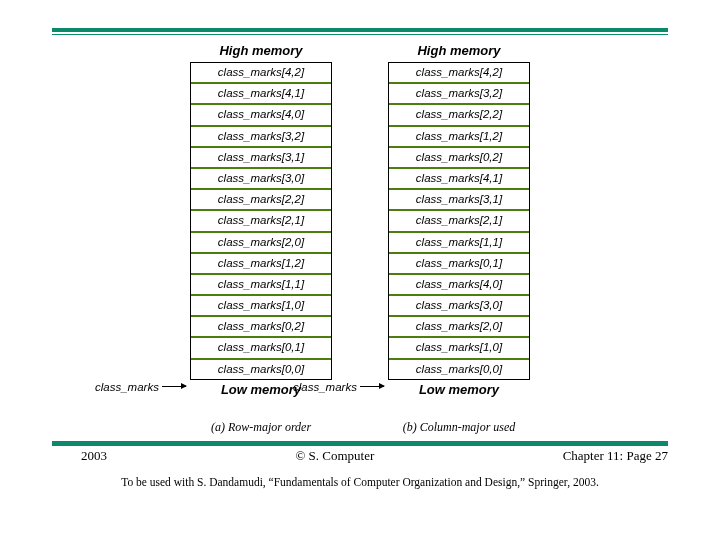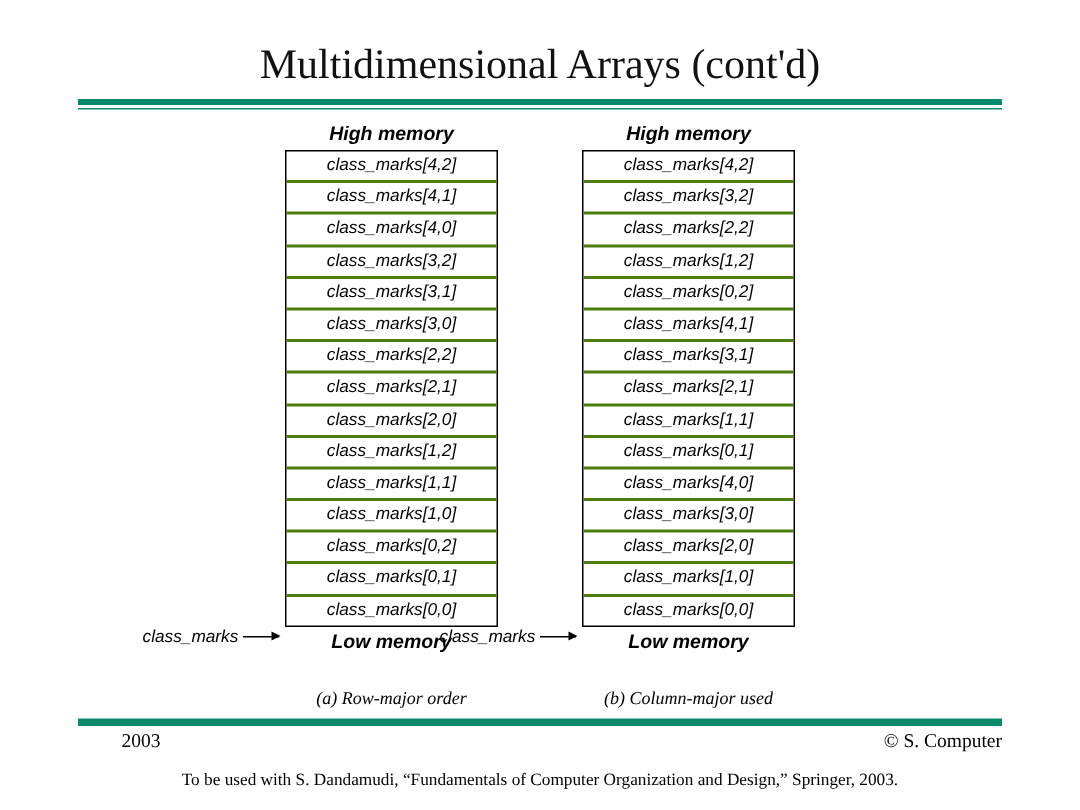--- a/index.html
+++ b/index.html
@@ -118,21 +118,20 @@
     text-align: center;
     font-size: 11.5px;
     margin-top: 12px;
   }
 </style>
 </head>
 <body>
 
 <div class="slide">
 
-  <h1 class="title">Multidimensional Arrays (cont'd)</h1>
 
   <div class="rule-wrap">
     <hr class="rule-thick">
     <hr class="rule-thin">
   </div>
 
   <div class="diagrams">
 
     <div class="col">
       <div class="mem-label">High memory</div>
@@ -191,16 +190,17 @@
   </div>
 
   <div class="footer-rules">
     <hr class="rule-thin">
     <hr class="rule-thick">
   </div>
 
   <div class="footer">
     <span>2003</span>
     <span>© S. Computer</span>
+    <span>Chapter 11: Page 27</span>
   </div>
   <div class="credit">To be used with S. Dandamudi, “Fundamentals of Computer Organization and Design,” Springer, 2003.</div>
 
 </div>
 
 </body></html>

